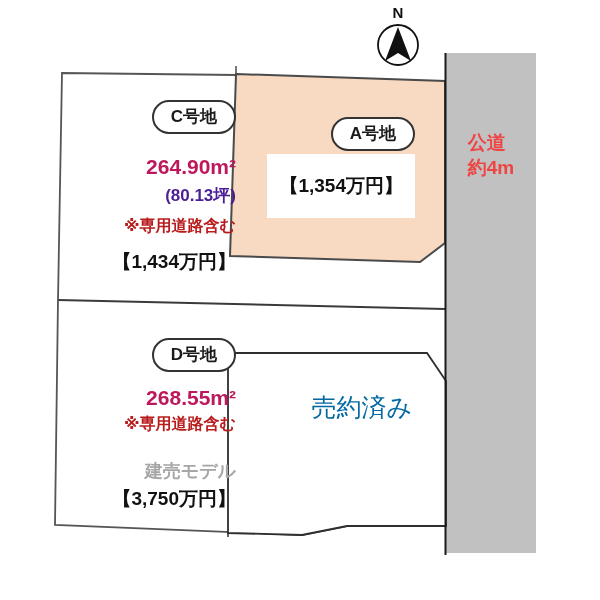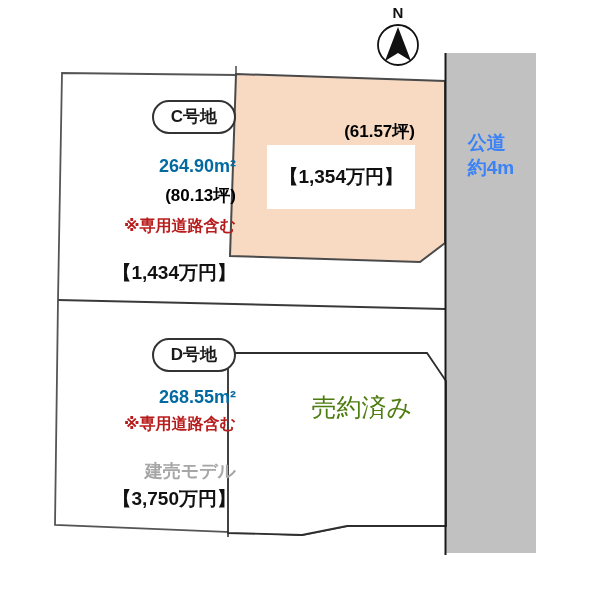--- a/index.html
+++ b/index.html
@@ -9,29 +9,29 @@
     color:#1a1a1a;
   }
   #plan-svg{position:absolute;left:0;top:0;}
   .abs{position:absolute;}
   .group{position:absolute;display:flex;flex-direction:column;align-items:flex-end;}
   .oval{
     background:#fff;border:2px solid #333;border-radius:20px;
     padding:4px 17px;font-size:17px;font-weight:700;line-height:22px;
     color:#1a1a1a;white-space:nowrap;
   }
-  .area{font-size:18px;line-height:25px;font-weight:700;color:#0369a1;white-space:nowrap;}
-  .tsubo{font-size:17px;line-height:21px;font-weight:600;color:#000000;white-space:nowrap;}
+  .area{font-size:21px;line-height:25px;font-weight:700;color:#be185d;white-space:nowrap;}
+  .tsubo{font-size:17px;line-height:21px;font-weight:600;color:#4c1d95;white-space:nowrap;}
   .note{font-size:16px;line-height:20px;font-weight:700;color:#b91c1c;white-space:nowrap;}
   .price{font-size:19px;line-height:24px;font-weight:700;color:#111;white-space:nowrap;}
   .price-boxed{background:#fff;padding:20px 12px;}
   .model{font-size:18px;line-height:28px;font-weight:600;color:#a6a6a6;white-space:nowrap;}
-  .status{font-size:25px;line-height:30px;font-weight:500;color:#4d7c0f;white-space:nowrap;}
+  .status{font-size:25px;line-height:30px;font-weight:500;color:#0369a1;white-space:nowrap;}
   .north{font-size:15px;font-weight:700;color:#111;text-align:center;}
-  .road-label{width:90px;text-align:center;font-size:19px;font-weight:700;line-height:25px;color:#3b82f6;}
+  .road-label{width:90px;text-align:center;font-size:19px;font-weight:700;line-height:25px;color:#ef4444;}
   .road-label .inner{display:inline-block;text-align:left;}
 </style>
 </head>
 <body>
 
 <svg id="plan-svg" width="600" height="600" viewBox="0 0 600 600">
 
   <rect x="446" y="53" width="90" height="500" fill="#C1C1C1"></rect>
 
   <path d="M237,75 L62,73 L58,300" fill="none" stroke="#555" stroke-width="1.8"></path>
@@ -59,25 +59,25 @@
     <span style="display:block;">公道</span>
     <span style="display:block;">約4m</span>
   </span>
 </div>
 
 <div class="group" style="left:56px;top:100px;width:180px;">
   <div class="oval">C号地</div>
   <div class="area" style="margin-top:20px;">264.90m²</div>
   <div class="tsubo" style="margin-top:6px;">(80.13坪)</div>
   <div class="note" style="margin-top:10px;">※専用道路含む</div>
-  <div class="price" style="margin-top:25px;">【1,434万円】</div>
+  <div class="price" style="margin-top:14px;">【1,434万円】</div>
 </div>
 
 <div class="group" style="left:255px;top:117px;width:160px;">
-  <div class="tsubo" style="margin-top:4px;">(61.57坪)</div>
+  <div class="oval">A号地</div>
   <div class="price price-boxed" style="margin-top:3px;">【1,354万円】</div>
 </div>
 
 <div class="group" style="left:56px;top:338px;width:180px;">
   <div class="oval">D号地</div>
   <div class="area" style="margin-top:13px;">268.55m²</div>
   <div class="note" style="margin-top:4px;">※専用道路含む</div>
   <div class="model" style="margin-top:23px;">建売モデル</div>
   <div class="price" style="margin-top:2px;">【3,750万円】</div>
 </div>

